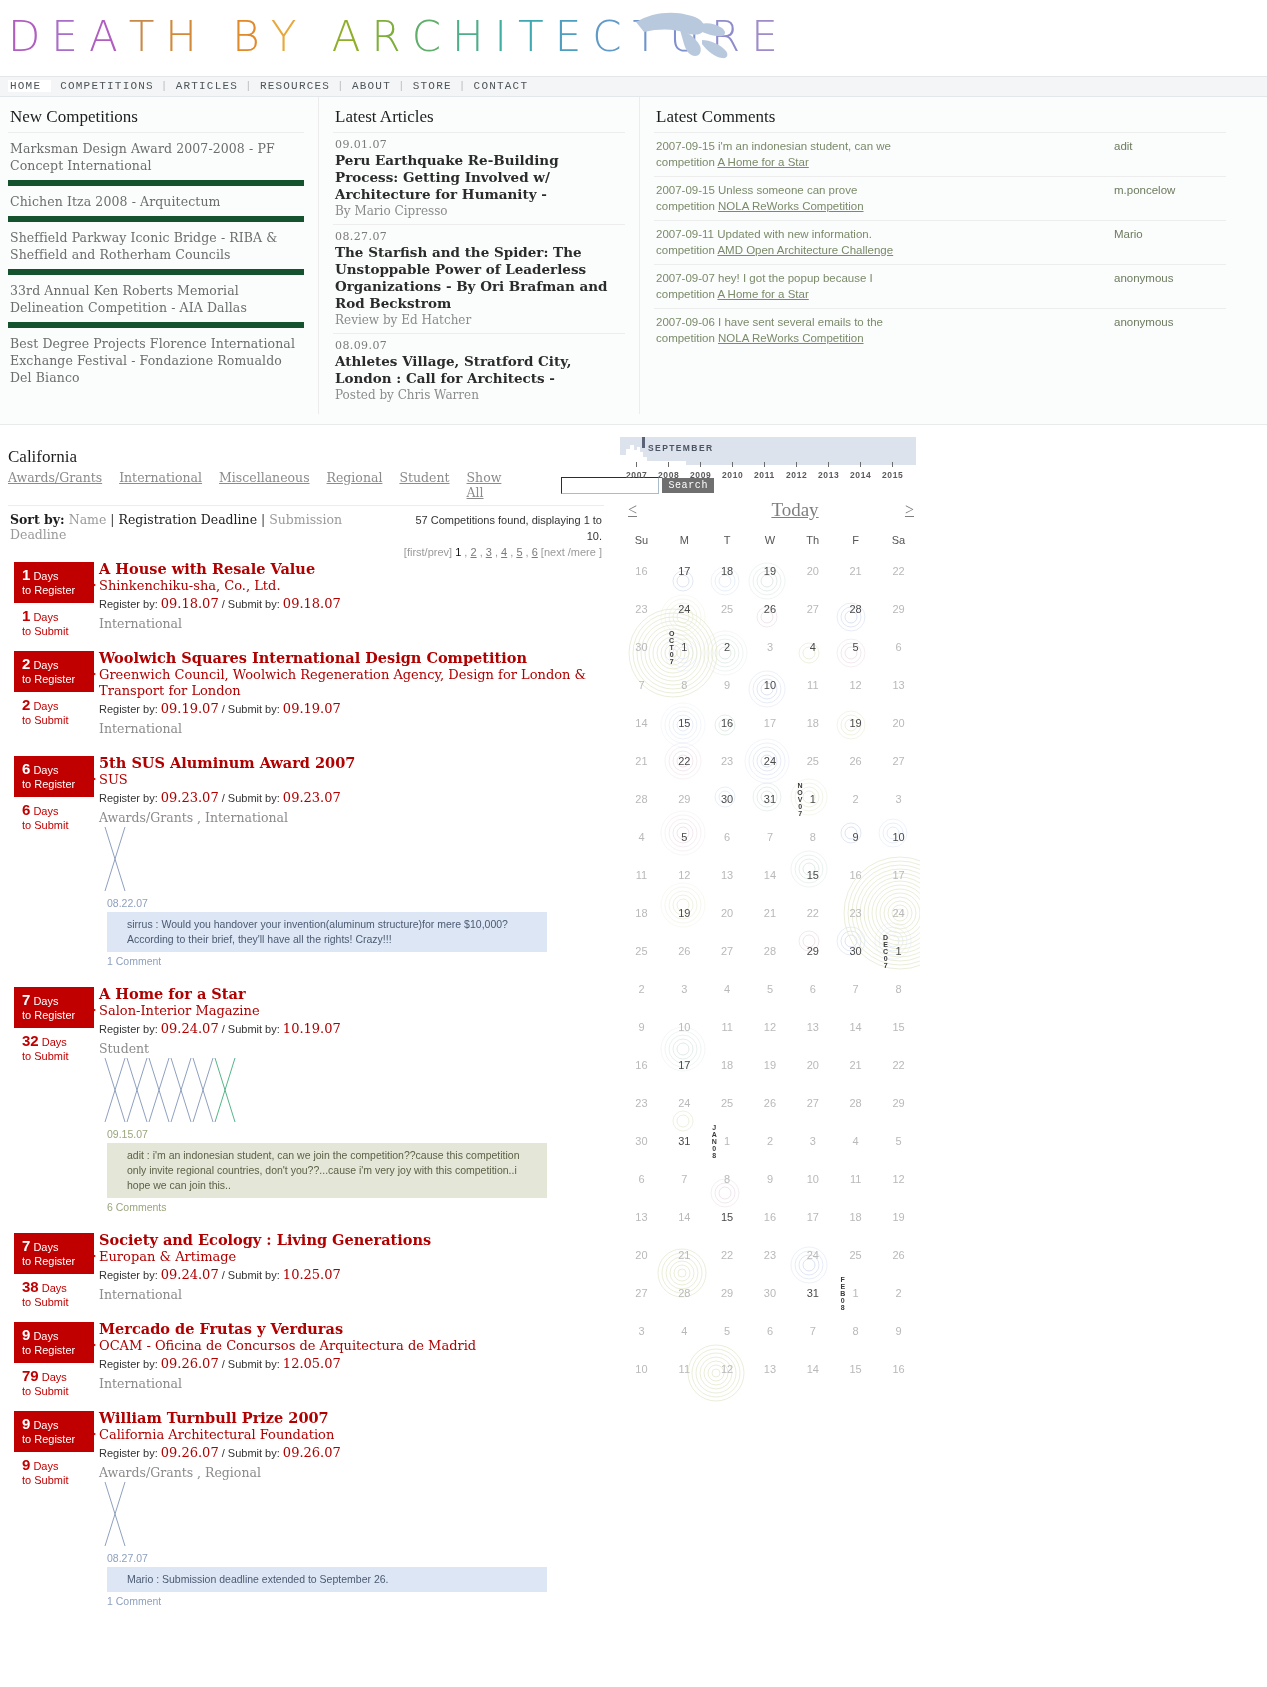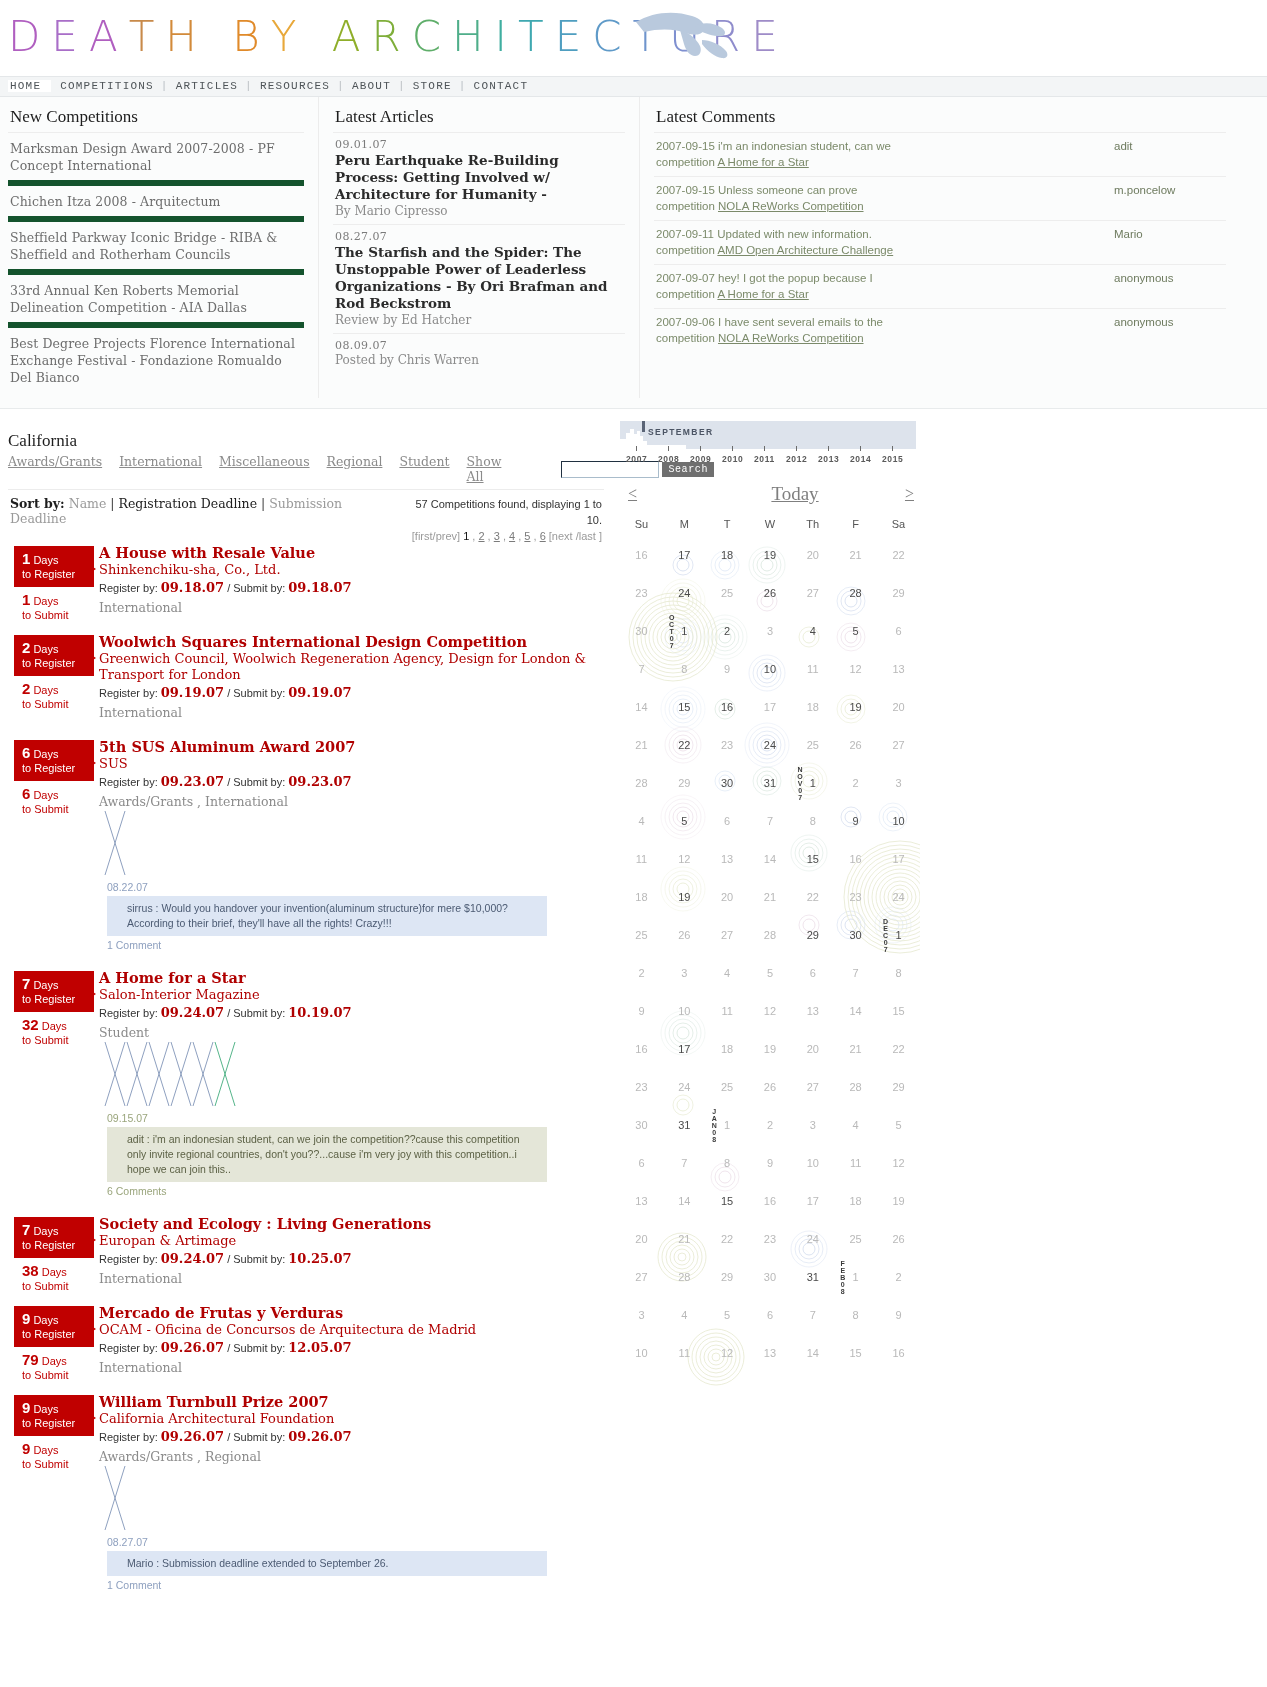--- a/index.html
+++ b/index.html
@@ -86,21 +86,21 @@
   .flag .num{font-size:15px;font-weight:bold;}
   .flag:after{content:"";position:absolute;left:68px;top:14px;border-top:9px solid transparent;
     border-bottom:9px solid transparent;border-left:14px solid #c00000;}
   .sub{margin-top:6px;color:#c00000;font-size:11px;line-height:14px;padding-left:8px;}
   .sub .num{font-size:15px;font-weight:bold;}
 
   .einfo{margin-left:99px;}
   .etitle{font-family:"DejaVu Serif", serif;font-weight:bold;font-size:14.5px;color:#b00000;line-height:18px;}
   .eorg{font-family:"DejaVu Serif", serif;font-size:13px;color:#b00000;line-height:16px;}
   .edates{font-family:"Liberation Sans", sans-serif;font-size:11px;color:#333;margin-top:2px;}
-  .edates b{font-family:"DejaVu Serif", serif;font-size:13px;color:#b00000;font-weight:bold;}
+  .edates b{font-family:"DejaVu Serif", serif;font-size:13px;color:#b00000;font-weight:normal;}
   .etags{font-family:"DejaVu Serif", serif;font-size:12.5px;color:#8b8b8b;margin-top:5px;}
 
   .xsvg{display:block;margin-left:0;}
   .cmtdate{font-size:10.5px;color:#8ea0bf;margin:2px 0 3px 8px;}
   .cmtdate.olive{color:#9aa57c;}
   .cmtbox{background:#dde6f4;color:#4b5a72;font-size:10.5px;line-height:15px;padding:5px 20px;
     width:400px;margin-left:8px;}
   .cmtbox.olive{background:#e4e6d8;color:#5c6145;}
   .cmtcount{font-size:10.5px;color:#8ea0bf;margin:3px 0 0 8px;}
   .cmtcount.olive{color:#9aa57c;}
@@ -178,20 +178,21 @@
             <div class="art-title">Peru Earthquake Re-Building Process: Getting Involved w/ Architecture for Humanity -</div>
             <div class="art-by">By Mario Cipresso</div>
           </div>
           <div class="art-item">
             <div class="art-date">08.27.07</div>
             <div class="art-title">The Starfish and the Spider: The Unstoppable Power of Leaderless Organizations - By Ori Brafman and Rod Beckstrom</div>
             <div class="art-by">Review by Ed Hatcher</div>
           </div>
           <div class="art-item">
             <div class="art-date">08.09.07</div>
+            <div class="art-title">Athletes Village, Stratford City, London : Call for Architects -</div>
             <div class="art-by">Posted by Chris Warren</div>
           </div>
         </div>
     </div>
 
     <div class="col col3">
       <div class="colhead">Latest Comments</div>
       <div id="cm-list">
           <div class="cm-item">
             <div class="cm-main">
@@ -253,21 +254,21 @@
           </div>
         </div>
 
         <div class="dl-sortrow">
           <div class="sortby">
             <b>Sort by:</b>
             <span id="sort-opts"><a href="#">Name</a><span> | </span><a href="#" class="active">Registration Deadline</a><span> | </span><a href="#">Submission Deadline</a></span>
           </div>
           <div class="pager">
             <div>57 Competitions found, displaying 1 to 10.</div>
-            <div class="links" id="pager-links"><span>[first/prev] </span><a href="#" class="cur">1</a><span> , </span><a href="#">2</a><span> , </span><a href="#">3</a><span> , </span><a href="#">4</a><span> , </span><a href="#">5</a><span> , </span><a href="#">6</a><span> [next /last ]</span></div>
+            <div class="links" id="pager-links"><span>[first/prev] </span><a href="#" class="cur">1</a><span> , </span><a href="#">2</a><span> , </span><a href="#">3</a><span> , </span><a href="#">4</a><span> , </span><a href="#">5</a><span> , </span><a href="#">6</a><span> [next /mere ]</span></div>
           </div>
         </div>
       </div>
 
       <div id="entries">
           <div class="entry">
             <div class="flagwrap">
               <div class="flag"><span class="num">1</span> <span>Days</span><br><span>to Register</span></div>
               <div class="sub"><span class="num">1</span> <span>Days</span><br><span>to Submit</span></div>
             </div>

